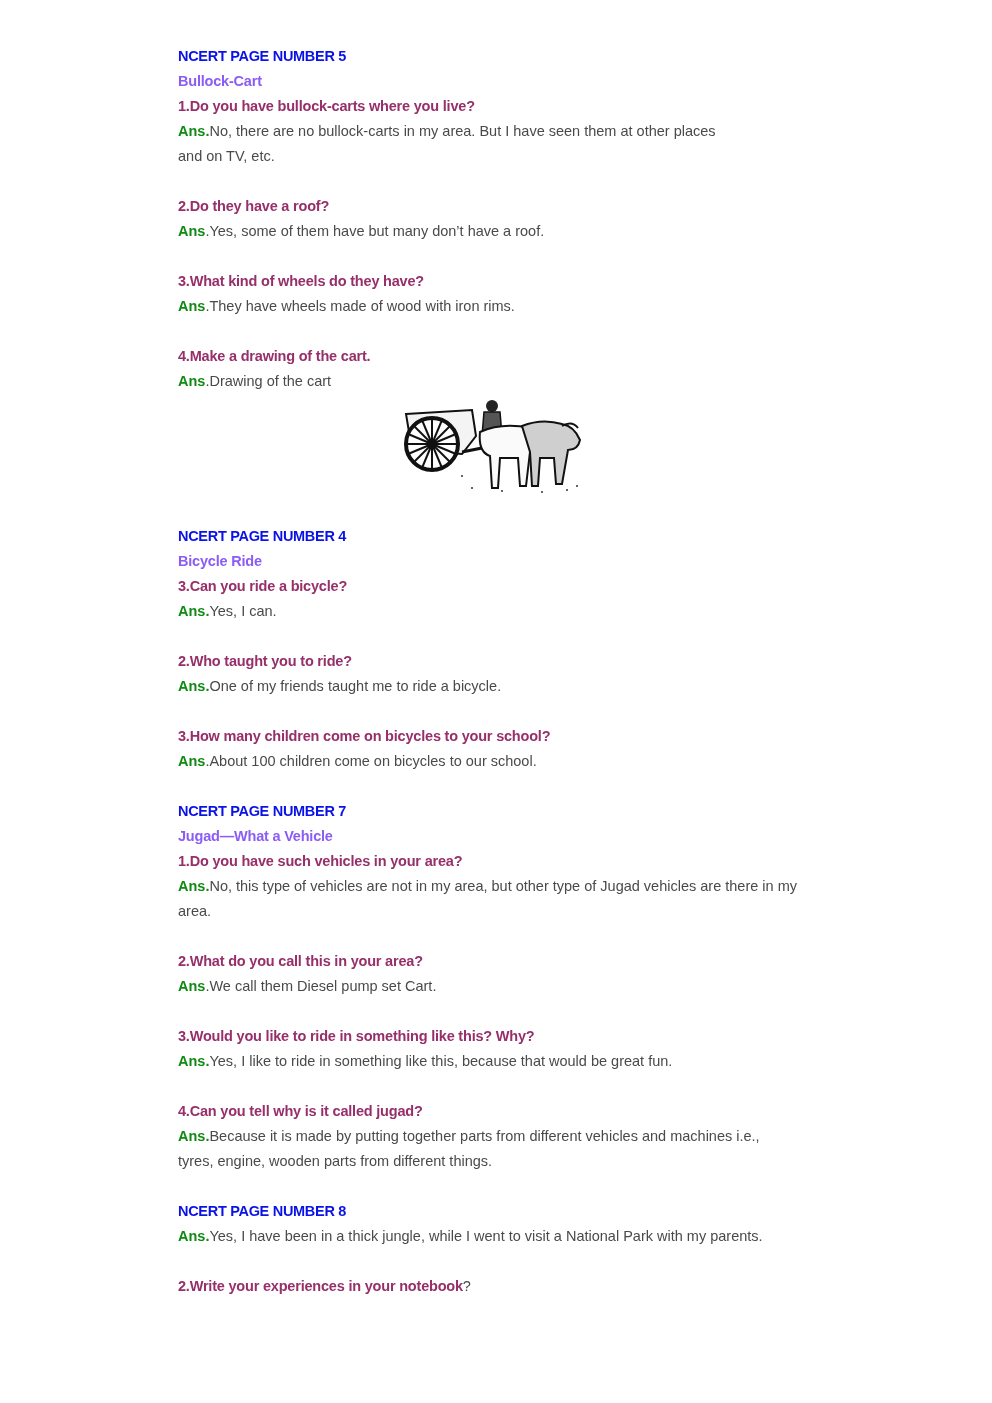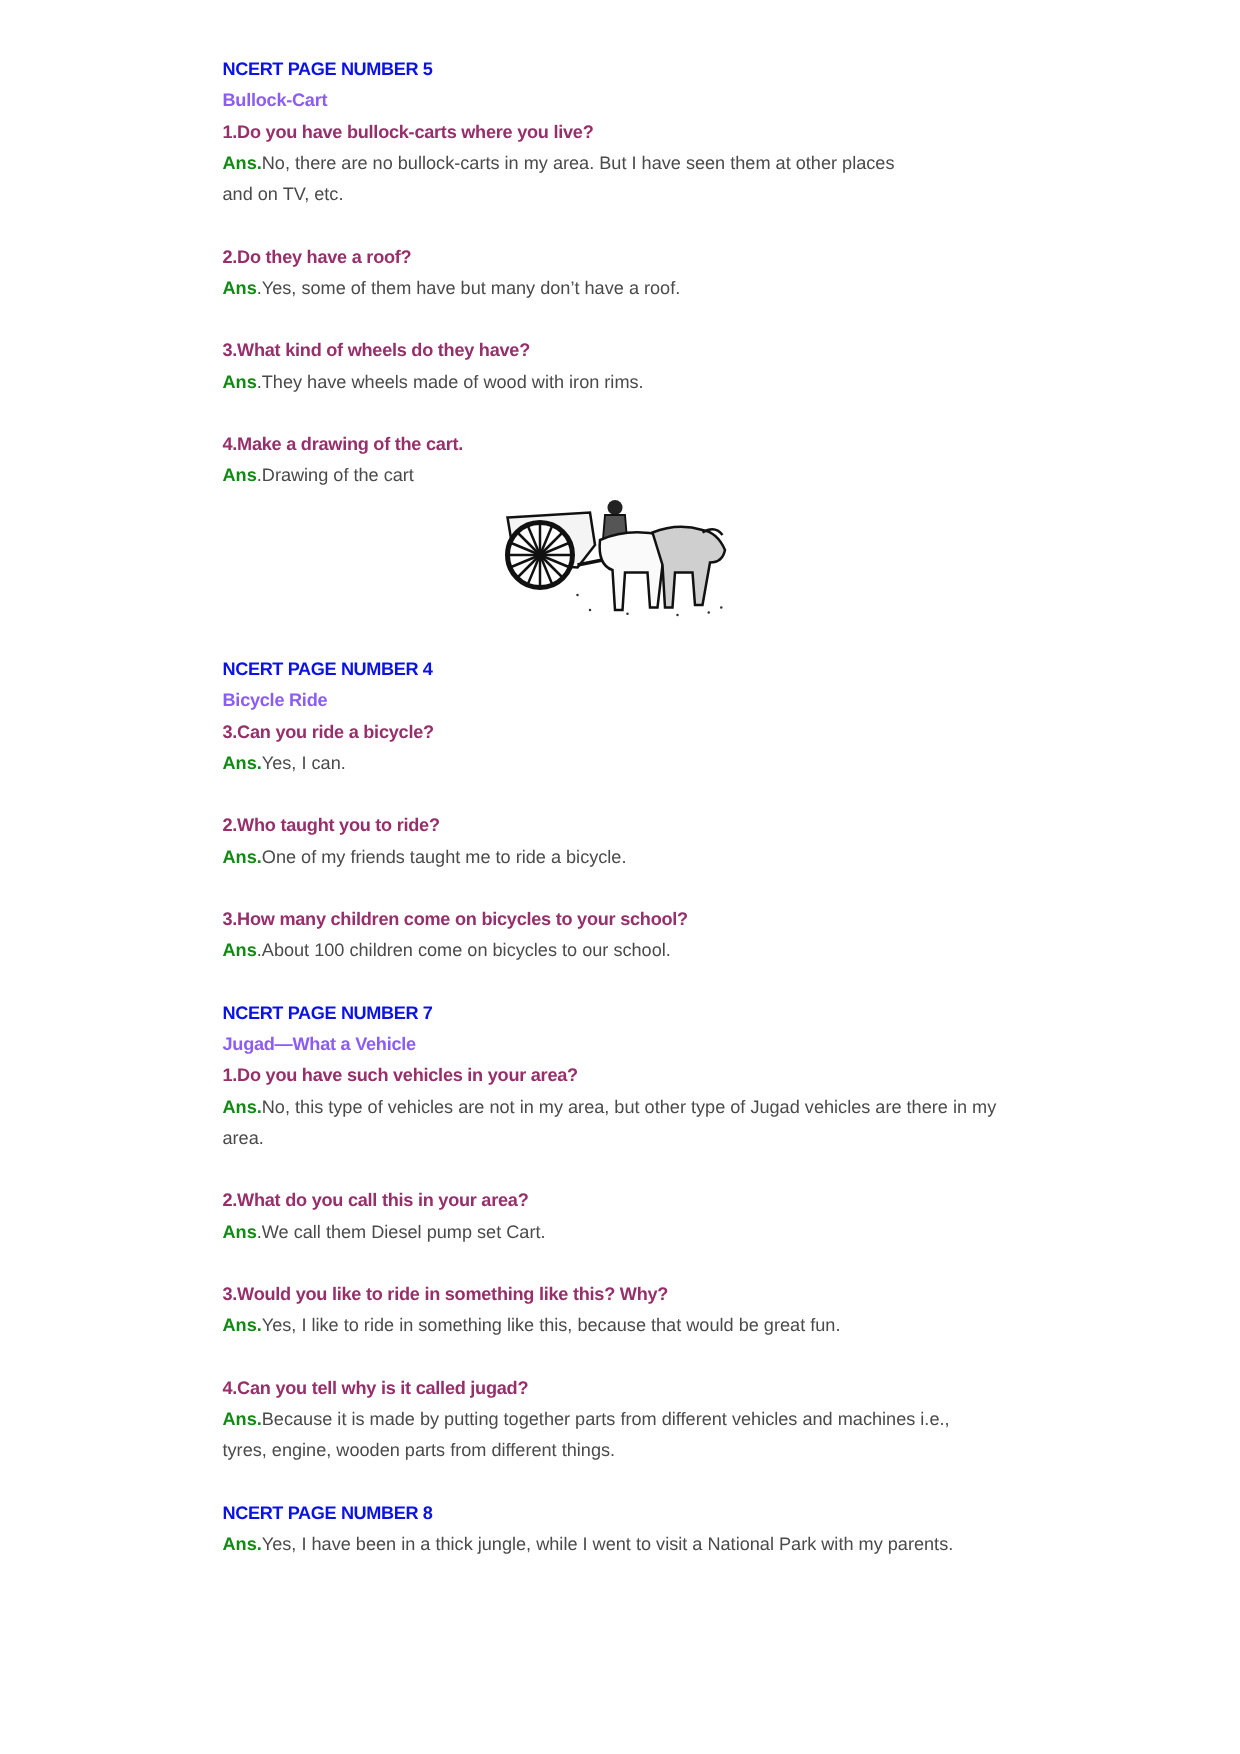--- a/index.html
+++ b/index.html
@@ -98,14 +98,15 @@
   <div class="line question">3.Would you like to ride in something like this? Why?</div>
   <div class="line"><span class="ans-label">Ans.</span><span class="ans-text">Yes, I like to ride in something like this, because that would be great fun.</span></div>
   <div class="gap"></div>
   <div class="line question">4.Can you tell why is it called jugad?</div>
   <div class="wrapline"><span class="ans-label">Ans.</span><span class="ans-text">Because it is made by putting together parts from different vehicles and machines i.e., tyres, engine, wooden parts from different things.</span></div>
   <div class="gap"></div>
 
   <div class="line heading">NCERT PAGE NUMBER 8</div>
   <div class="line"><span class="ans-label">Ans.</span><span class="ans-text">Yes, I have been in a thick jungle, while I went to visit a National Park with my parents.</span></div>
   <div class="gap"></div>
+  <div class="line"><span class="question">2.Write your experiences in your notebook</span><span class="ans-text">?</span></div>
 
 </div>
 
 </body></html>

